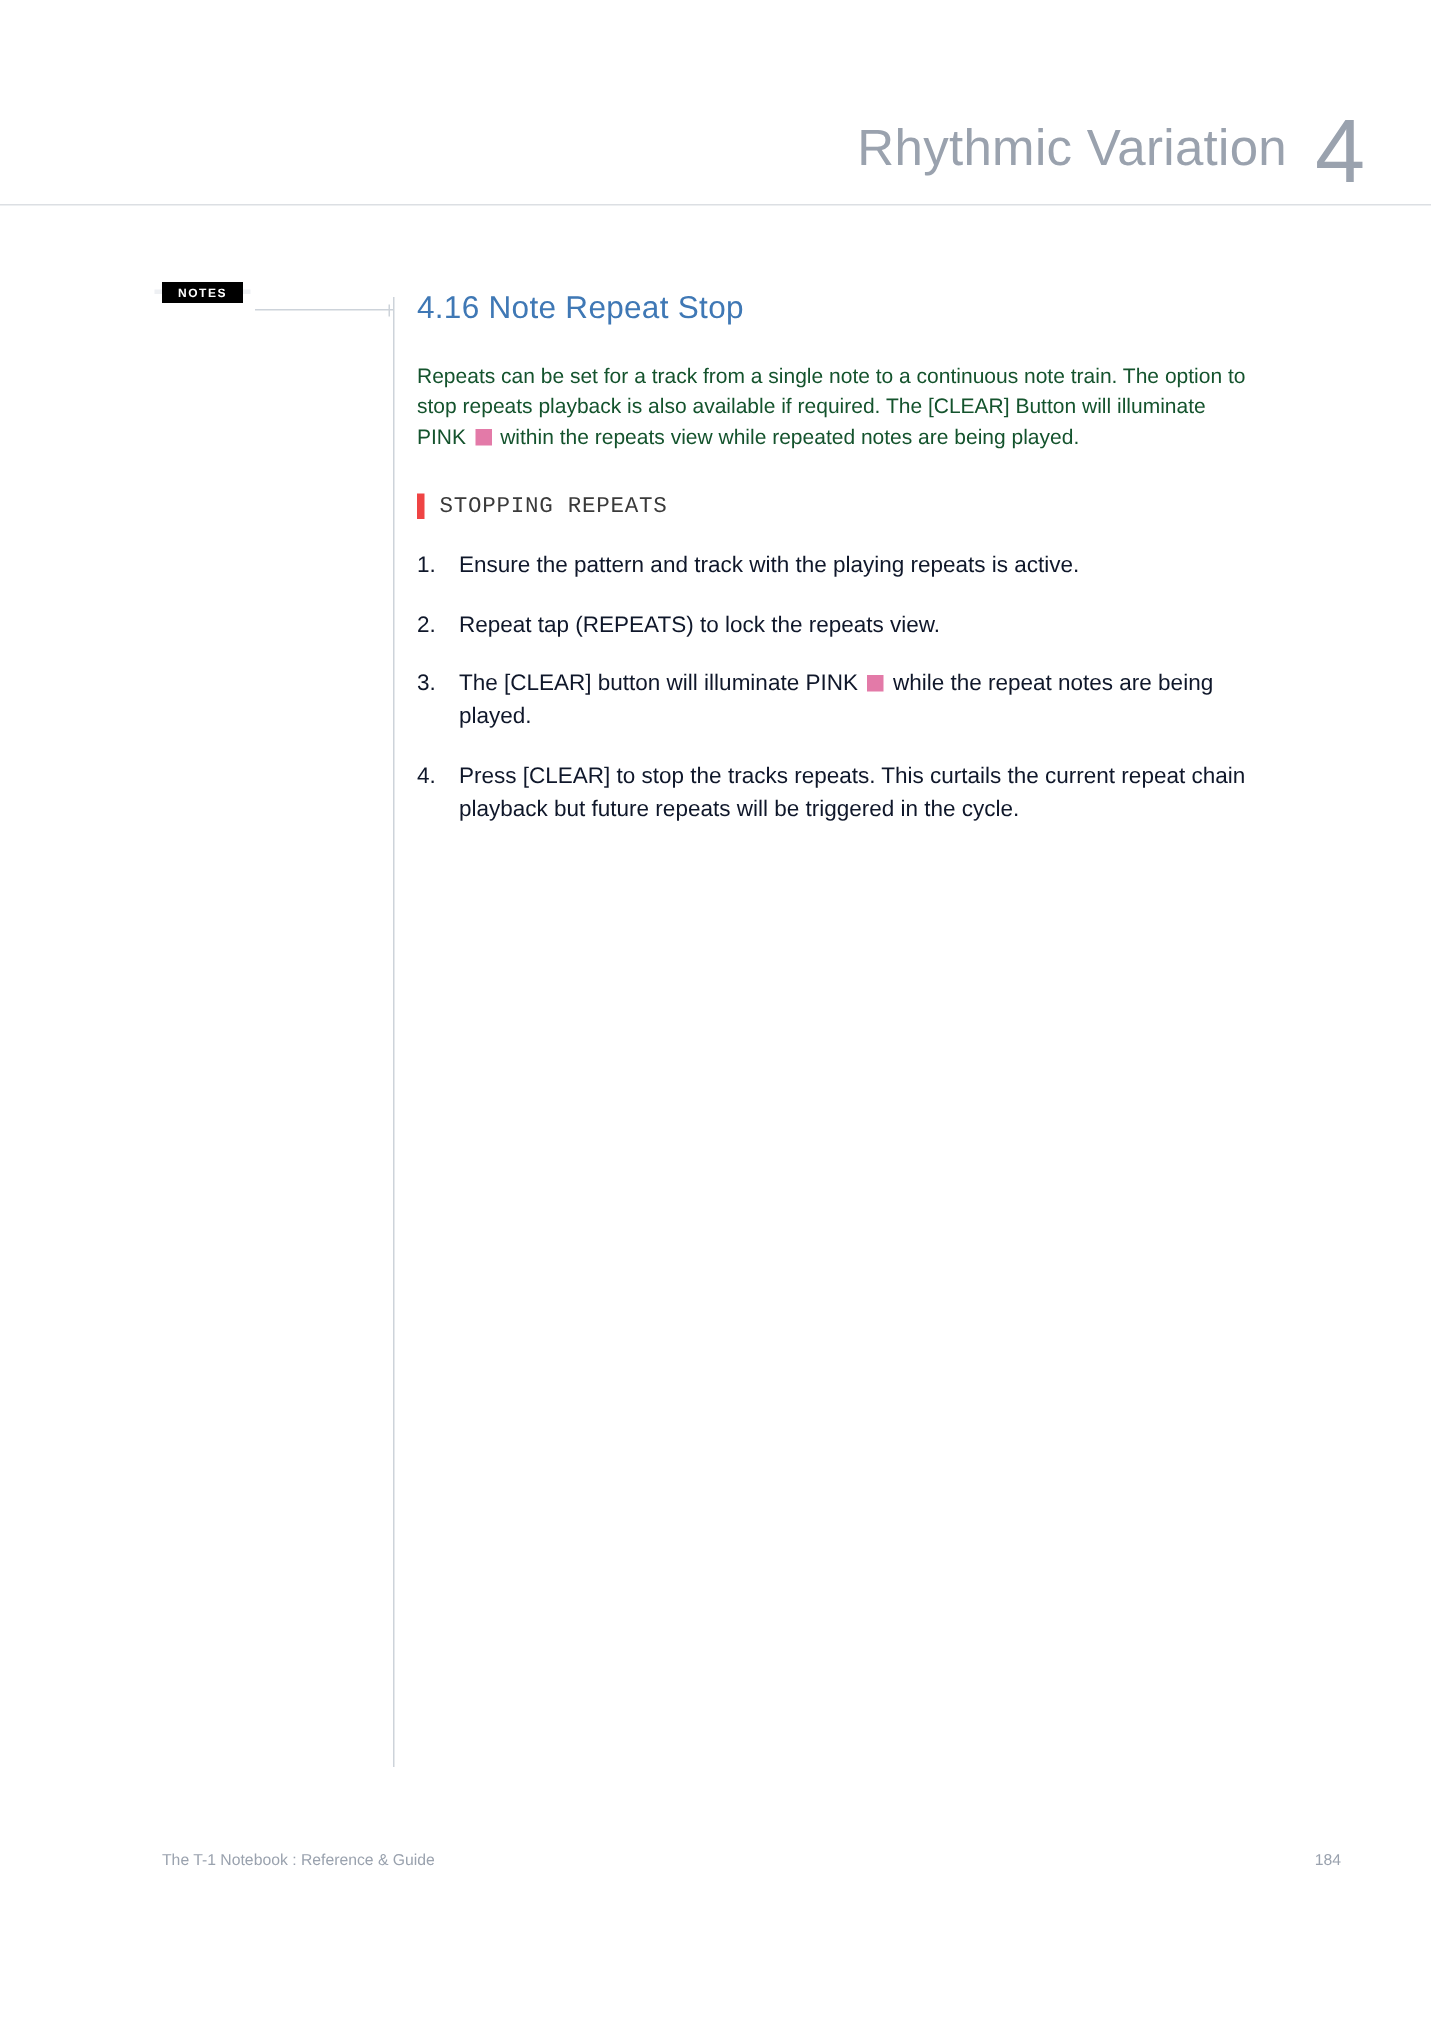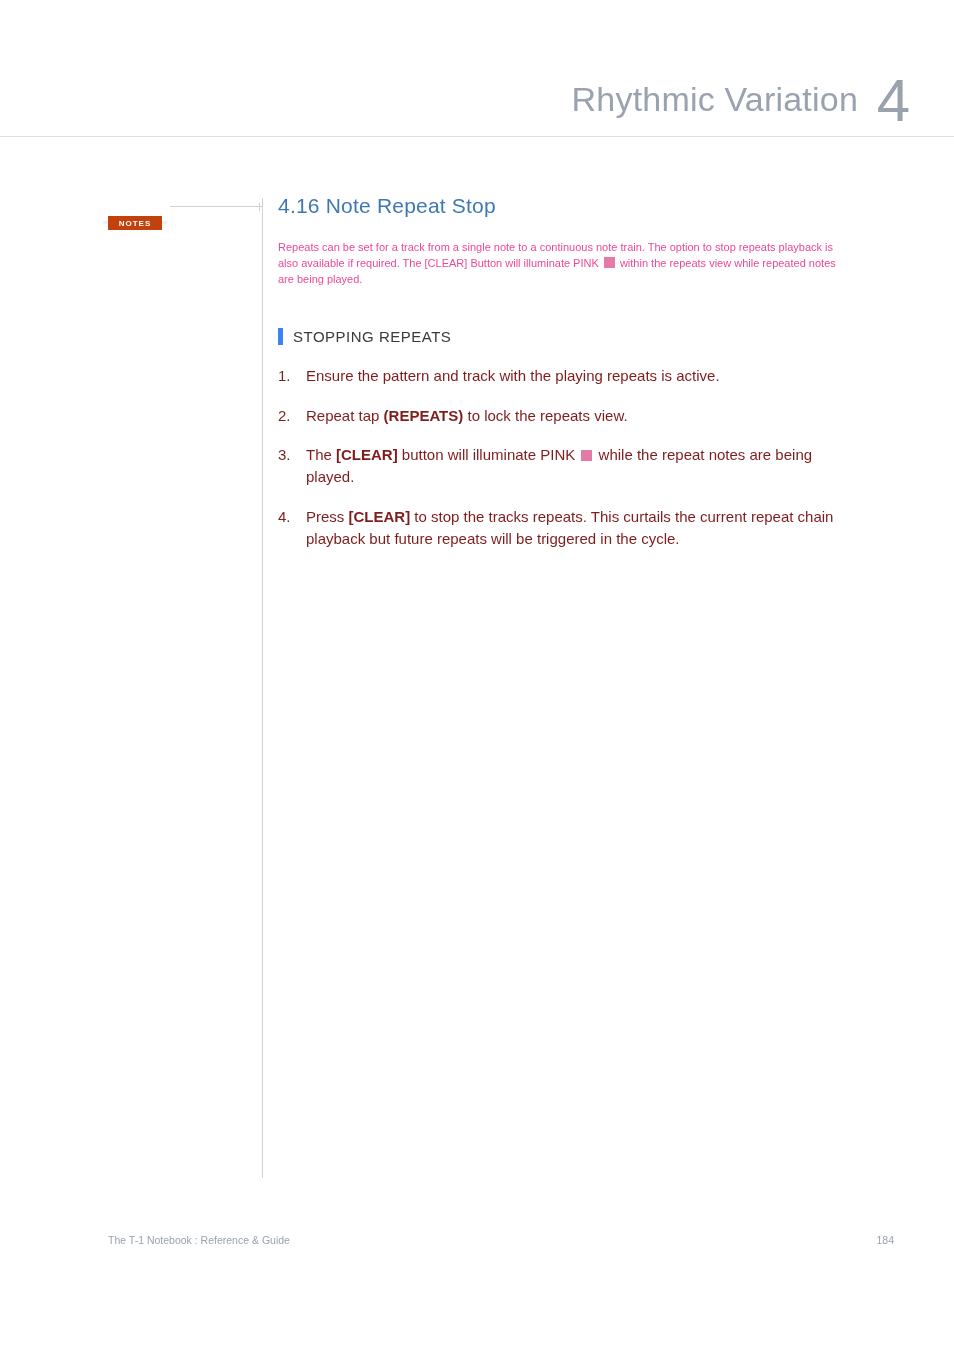--- a/index.html
+++ b/index.html
@@ -3,41 +3,41 @@
 <meta charset="utf-8">
 <style>
   * { margin: 0; padding: 0; box-sizing: border-box; }
   html, body { width: 954px; height: 1350px; background: #ffffff; font-family: Arial, Helvetica, sans-serif; color: #404040; }
   .page { position: relative; width: 954px; height: 1304px; }
   .header-area { position: absolute; top: 80px; left: 0; right: 0; height: 60px; }
   .header-title { position: absolute; right: 96px; top: 0; font-size: 34px; font-weight: 300; color: #9aa2ae; letter-spacing: 0.2px; }
   .header-number { position: absolute; right: 44px; top: -14px; font-size: 60px; font-weight: 300; color: #9aa2ae; }
   .header-rule { position: absolute; top: 136px; left: 0; right: 0; height: 1px; background: #dcdfe3; }
 
-  .notes-tab { position: absolute; top: 216px; left: 108px; width: 54px; height: 14px; background: #c2410c; color: #ffffff; font-size: 8px; letter-spacing: 1px; font-weight: 700; display: flex; align-items: center; justify-content: center; }
+  .notes-tab { position: absolute; top: 188px; left: 108px; width: 54px; height: 14px; background: #000000; color: #ffffff; font-size: 8px; letter-spacing: 1px; font-weight: 700; display: flex; align-items: center; justify-content: center; }
   .notes-tab::before, .notes-tab::after { content: ''; position: absolute; top: 5px; width: 5px; height: 3px; background: #eef0f3; }
   .notes-tab::before { left: -5px; }
   .notes-tab::after { right: -5px; }
 
   .divider-short { position: absolute; top: 206px; left: 170px; width: 92px; height: 1px; background: #cdd3da; }
   .divider-vert { position: absolute; top: 198px; left: 262px; width: 1px; background: #cdd3da; height: 980px; }
   .tick { position: absolute; top: 203px; left: 259px; width: 1px; height: 8px; background: #cdd3da; }
 
   .content { position: absolute; top: 194px; left: 278px; width: 560px; }
   .section-title { color: #3f78b5; font-size: 21px; font-weight: 400; margin-bottom: 22px; letter-spacing: 0.2px; }
-  .intro { font-size: 11px; line-height: 1.45; color: #ec4899; margin-bottom: 40px; }
+  .intro { font-size: 14px; line-height: 1.45; color: #14532d; margin-bottom: 28px; }
   .intro .pink-sq { display: inline-block; width: 11px; height: 11px; background: #e37aa8; vertical-align: -1px; margin: 0 2px; }
 
-  .sub-block { border-left: 5px solid #3b82f6; padding-left: 10px; margin-bottom: 20px; }
+  .sub-block { border-left: 5px solid #ef4444; padding-left: 10px; margin-bottom: 20px; font-family: Liberation Mono, monospace; }
   .sub-title { font-size: 15px; letter-spacing: 0.5px; color: #3a3a3a; }
 
-  ol.steps { list-style: none; counter-reset: step; font-size: 15px; line-height: 1.45; color: #7f1d1d; }
+  ol.steps { list-style: none; counter-reset: step; font-size: 15px; line-height: 1.45; color: #0f172a; }
   ol.steps > li { counter-increment: step; position: relative; padding-left: 28px; margin-bottom: 18px; }
   ol.steps > li::before { content: counter(step) "."; position: absolute; left: 0; top: 0; }
-  .bold { font-weight: 700; text-align: right; }
+  .bold { font-weight: 400; text-align: right; }
   .pink-sq2 { display: inline-block; width: 11px; height: 11px; background: #e37aa8; vertical-align: -1px; margin: 0 2px; }
 
   .footer { position: absolute; bottom: 58px; left: 108px; right: 60px; font-size: 10.5px; color: #9aa2ae; display: flex; justify-content: space-between; }
 </style>
 </head>
 <body>
 
 <div class="page">
 
   <div class="header-area">

